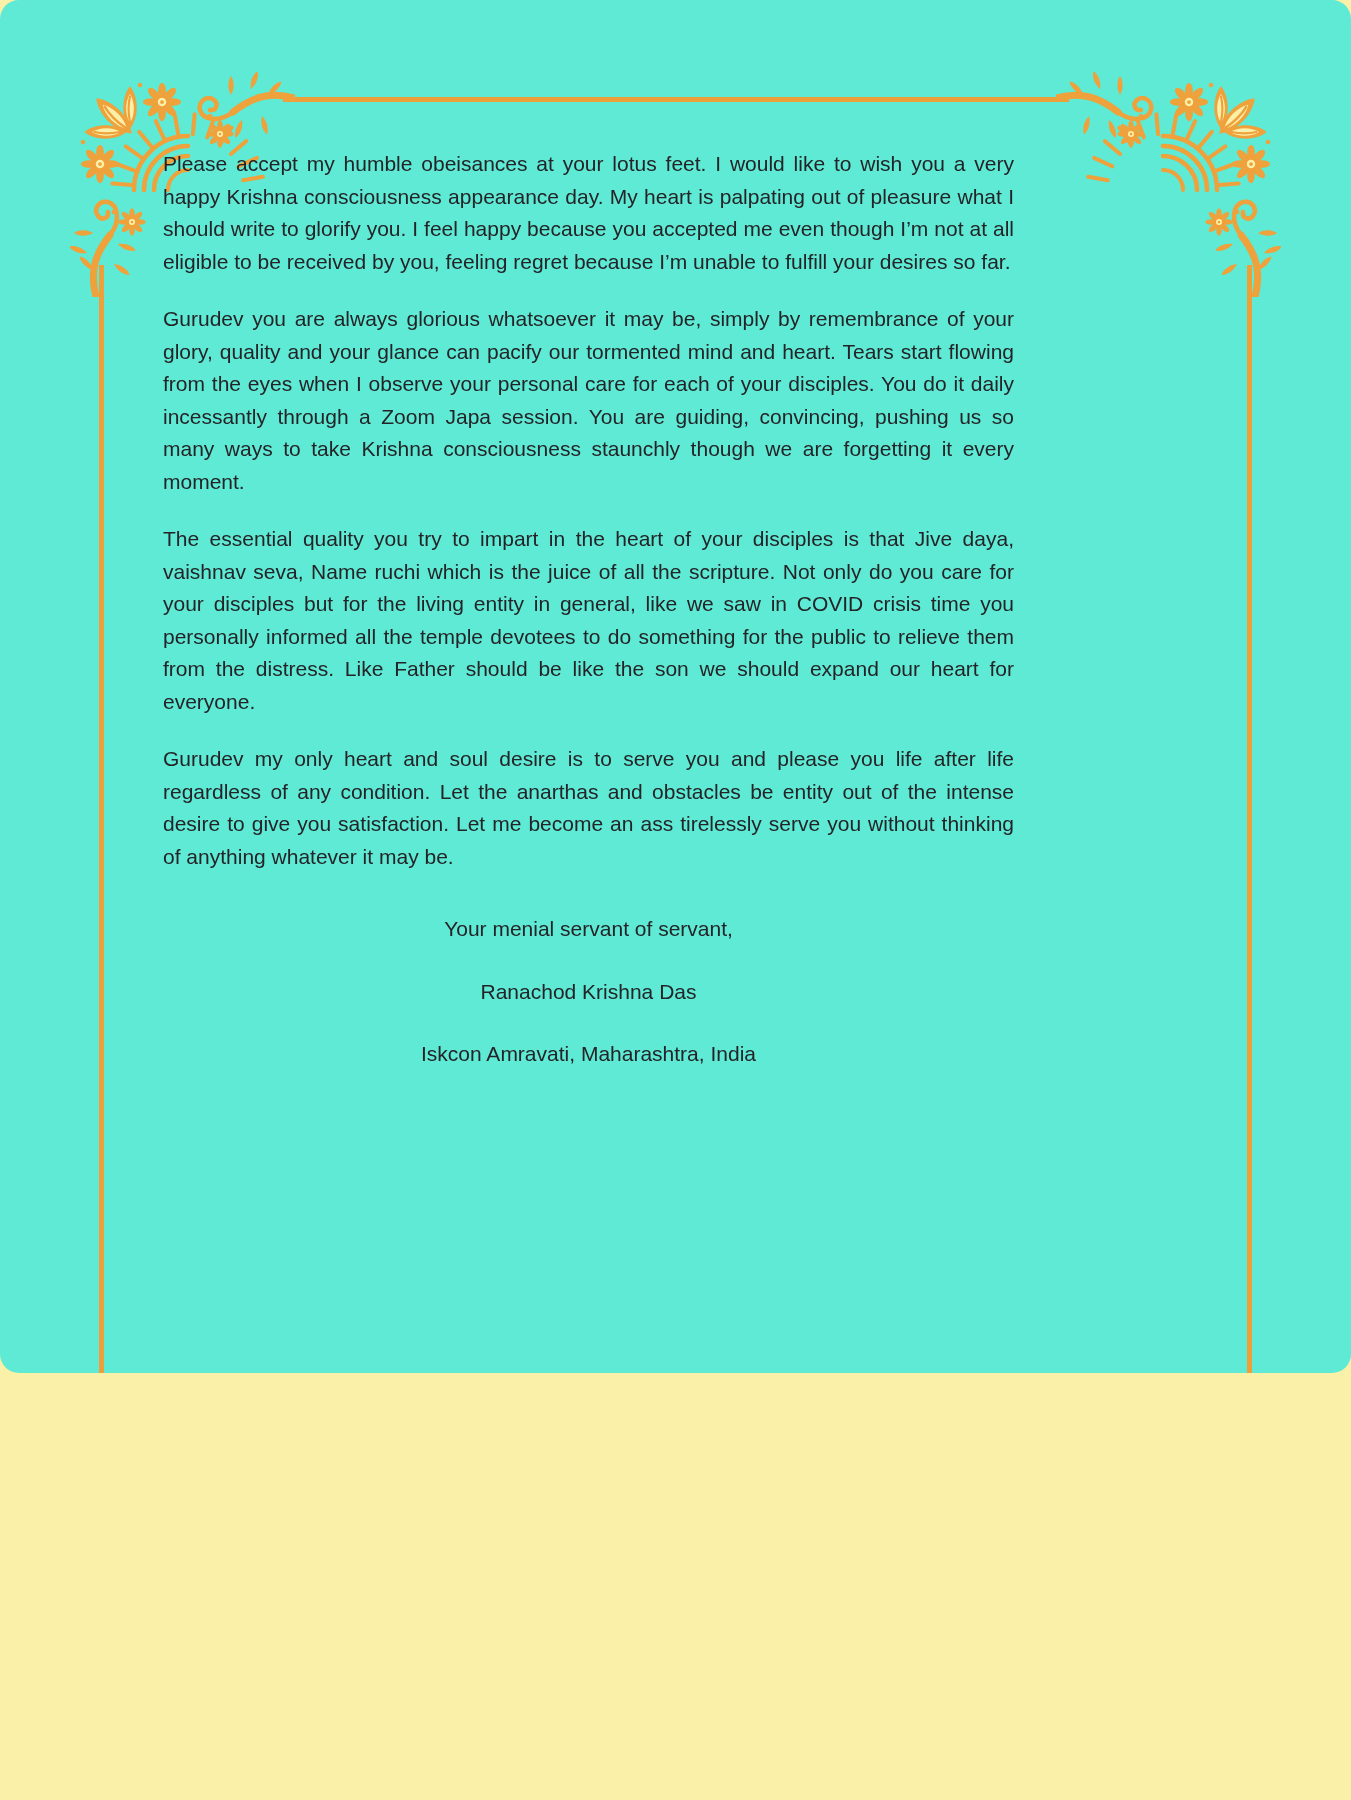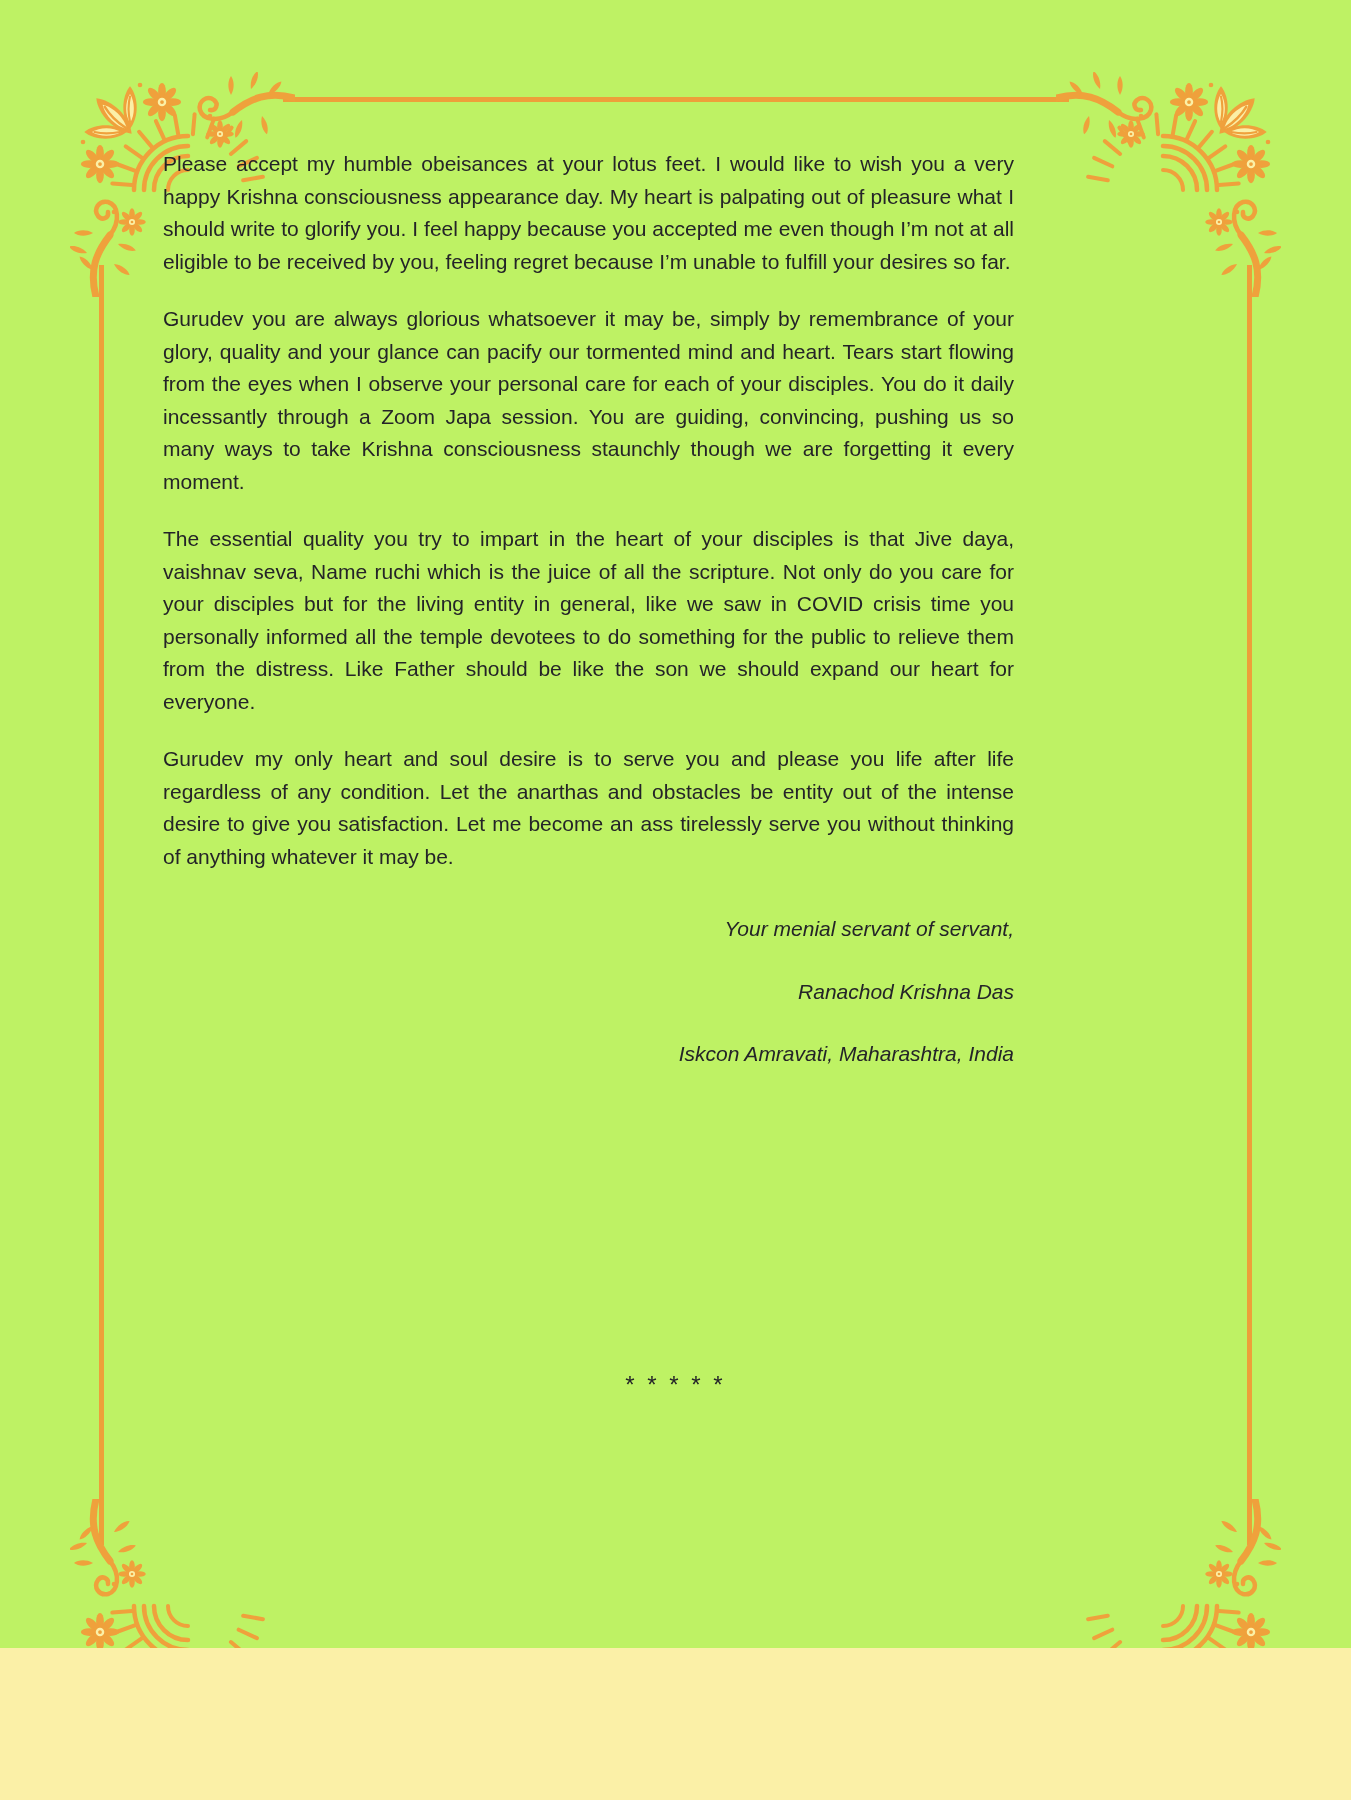--- a/index.html
+++ b/index.html
@@ -3,24 +3,25 @@
 <meta charset="utf-8">
 <style>
   html, body {
     margin: 0;
     padding: 0;
     background: #FBF0A7;
   }
   .page {
     position: relative;
     width: 1351px;
-    height: 1648px;
-    background: #bef264;
+    height: 1373px;
+    background: #5eead4;
     overflow: hidden;
     font-family: "Liberation Sans", sans-serif;
+    border-radius: 19px;
   }
   
   .rule {
     position: absolute;
     background: #EDA03A;
     z-index: 1;
   }
   .rule.top    { left: 283px; top: 97px;   width: 786px; height: 5px; }
   .rule.bottom { left: 283px; top: 1694px; width: 780px; height: 5px; }
   .rule.left   { left: 99px;  top: 265px;  width: 5px;   height: 1280px; }
@@ -39,21 +40,21 @@
     left: 163px;
     top: 148px;
     width: 851px;
     font-size: 21px;
     line-height: 32.5px;
     color: #242428;
     text-align: justify;
     z-index: 3;
   }
   .letter p { margin: 0 0 25px 0; }
-  .letter p.sig { margin: 0 0 30px 0; text-align: right; font-style: italic; }
+  .letter p.sig { margin: 0 0 30px 0; text-align: center; }
   .letter p.sig-first { margin-top: 40px; }
 
   .separator {
     position: absolute;
     left: 0;
     top: 1371px;
     width: 1351px;
     text-align: center;
     font-size: 24px;
     letter-spacing: 3px;

